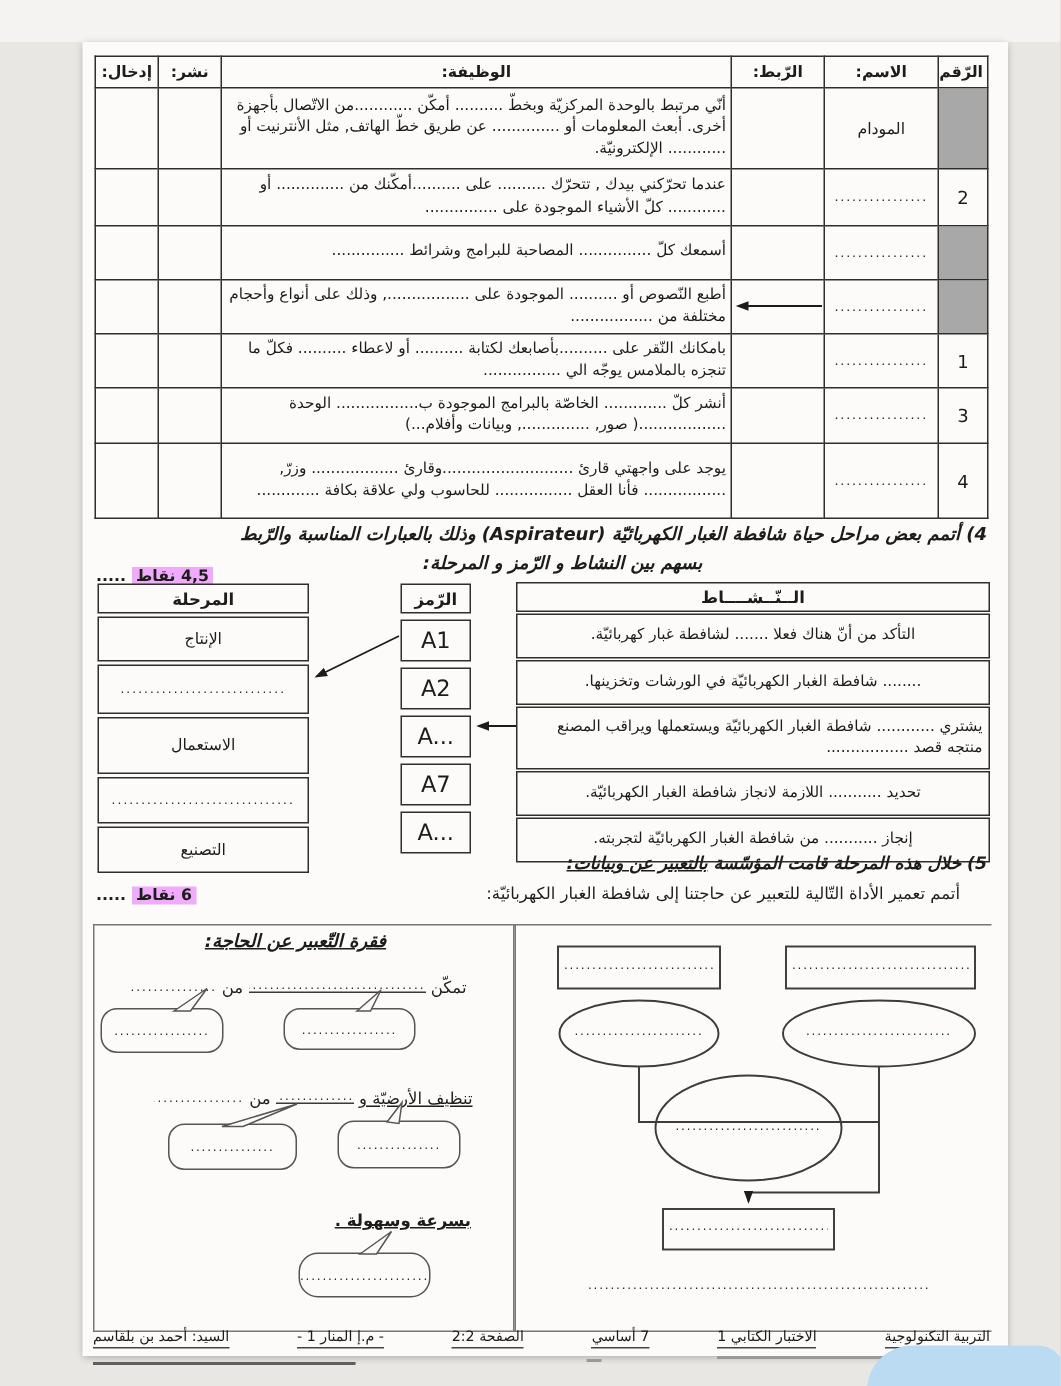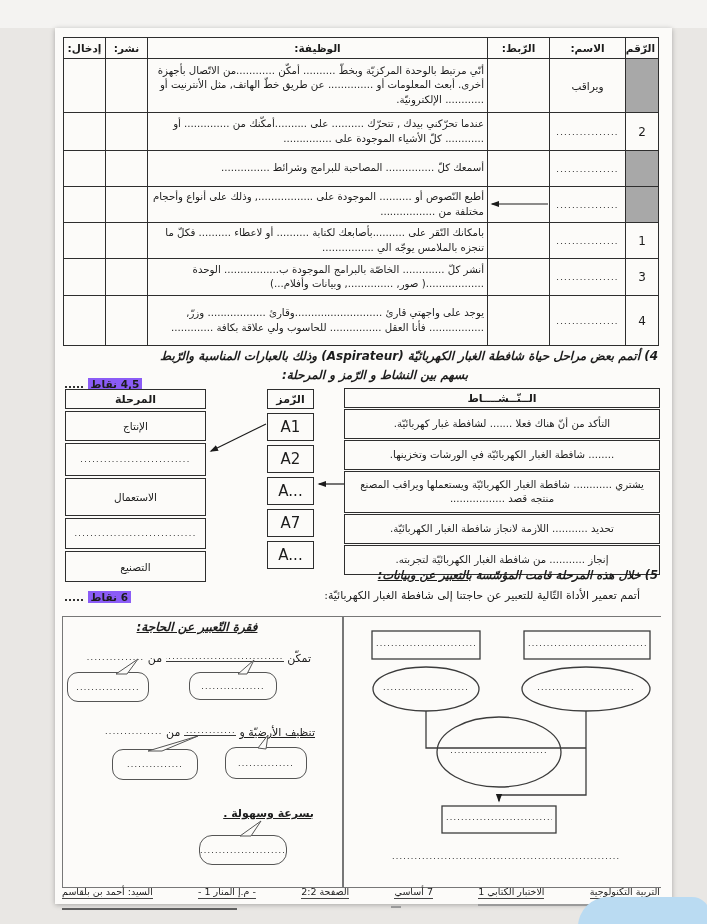--- a/index.html
+++ b/index.html
@@ -21,28 +21,28 @@
   #toptable tr:nth-child(7){height:37px;}
   #toptable tr:nth-child(8){height:50px;}
   .func{font-size:10.2px;text-align:right;line-height:1.42;}
   .numcell{font-size:12px;text-align:center;}
   .shade{background:#a8a8a8;}
   .namecell{font-size:10.5px;text-align:center;}
   .small-dots{font-size:8.5px;letter-spacing:1.2px;color:#222;}
   
   .qtitle{direction:rtl;font-style:italic;font-weight:bold;font-size:12px;white-space:nowrap;}
   .badge{direction:rtl;font-size:10.5px;font-weight:bold;white-space:nowrap;}
-  .badge .hl{background:#8b5cf6;padding:0 3px;}
+  .badge .hl{background:#f0abfc;padding:0 3px;}
   
   .stack{position:absolute;}
   .srow{border:1px solid #2e2e2e;display:flex;align-items:center;justify-content:center;direction:rtl;}
   .shead{font-weight:bold;font-size:11px;}
   .stage-r{margin-top:2px;font-size:10.5px;}
   .sym-r{margin-top:4px;font-size:15px;direction:ltr;}
-  .act-r{margin-top:1px;font-size:10.2px;text-align:center;line-height:1.4;padding:0 4px;}
+  .act-r{margin-top:1px;font-size:10.2px;text-align:right;line-height:1.4;padding:0 4px;}
   .dotrow{font-size:8px;letter-spacing:1.4px;color:#222;}
   
   .u{text-decoration:underline;}
   .panel{border:1px solid #777;}
   .needline{direction:rtl;font-size:11px;white-space:nowrap;}
   .blank{display:inline-block;border-bottom:1px solid #3a3a3a;text-align:center;font-size:8px;letter-spacing:1.3px;color:#222;overflow:hidden;vertical-align:baseline;}
   .freedots{display:inline-block;text-align:center;font-size:8px;letter-spacing:1.3px;color:#222;overflow:hidden;vertical-align:baseline;}
   .bubble{position:absolute;border:1px solid #555;border-radius:11px;background:#fcfbf9;display:flex;align-items:center;justify-content:center;font-size:8px;letter-spacing:1.2px;color:#222;overflow:hidden;}
   .ph{position:absolute;text-align:center;font-size:8px;letter-spacing:1.2px;color:#222;white-space:nowrap;overflow:hidden;}
   
@@ -73,21 +73,21 @@
         <tr>
       <th>الرّقم:</th>
       <th>الاسم:</th>
       <th>الرّبط:</th>
       <th>الوظيفة:</th>
       <th>نشر:</th>
       <th>إدخال:</th>
     </tr>
     <tr>
       <td class="numcell shade"></td>
-      <td class="namecell">ويراقب</td>
+      <td class="namecell">المودام</td>
       <td></td>
       <td class="func">أنّي مرتبط بالوحدة المركزيّة وبخطّ .......... أمكّن ............من الاتّصال بأجهزة أخرى. أبعث المعلومات أو .............. عن طريق خطّ الهاتف, مثل الأنترنيت أو ............ الإلكترونيّة.</td>
       <td></td>
       <td></td>
     </tr>
     <tr>
       <td class="numcell">2</td>
       <td class="namecell small-dots">................</td>
       <td></td>
       <td class="func">عندما تحرّكني بيدك , تتحرّك .......... على ..........أمكّنك من .............. أو ............ كلّ الأشياء الموجودة على ...............</td>

